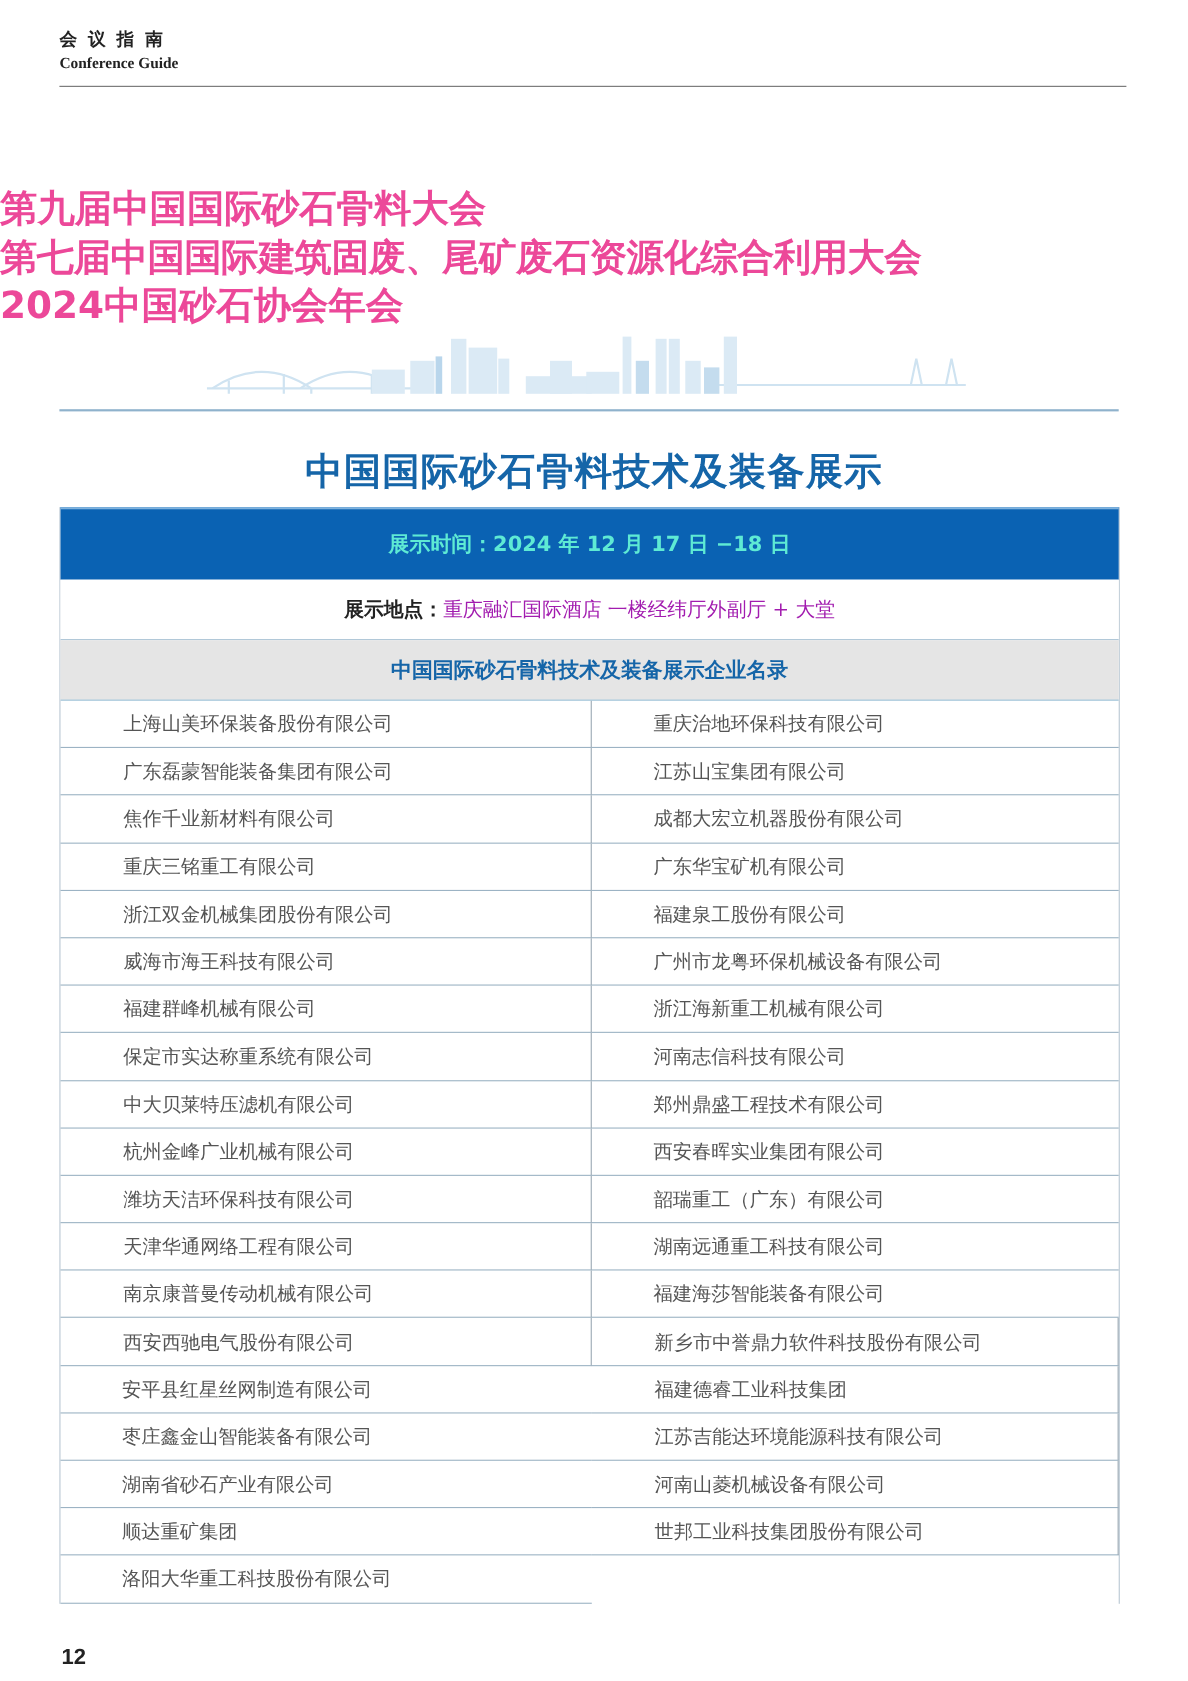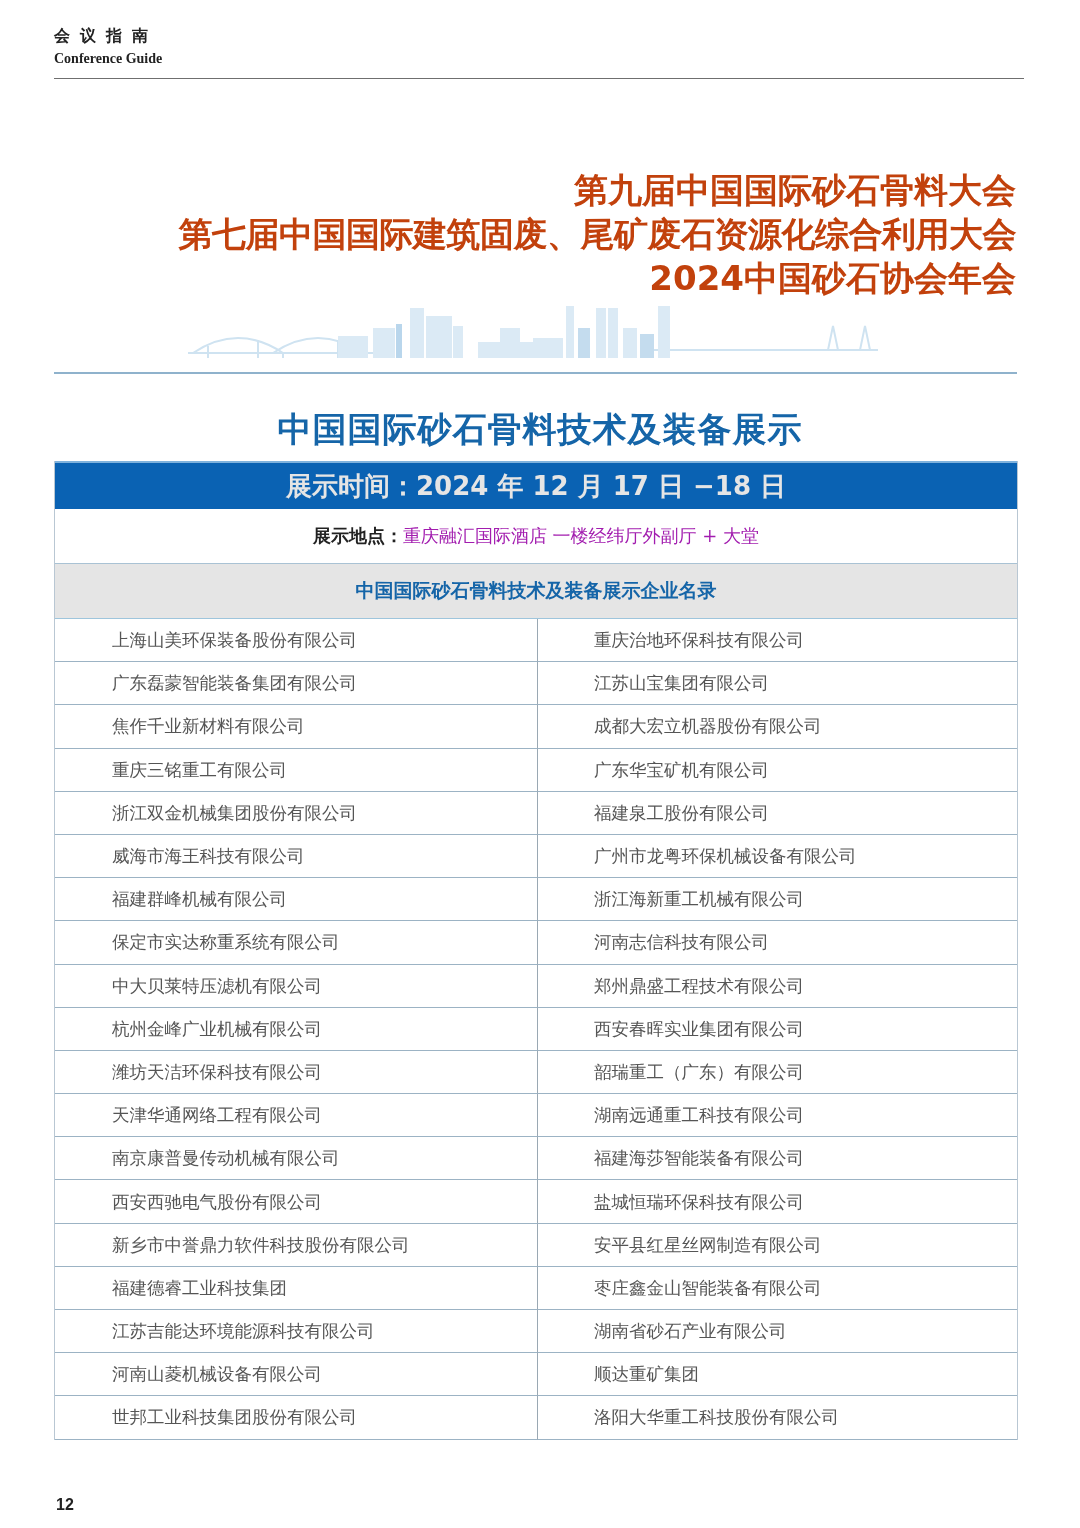--- a/index.html
+++ b/index.html
@@ -4,42 +4,42 @@
   <style>
     * { box-sizing: border-box; margin: 0; padding: 0; }
     html, body { width: 1080px; height: 1528px; background: #ffffff; overflow: hidden; }
     body { position: relative; font-family: "DejaVu Sans", "Liberation Sans", sans-serif; color: #333; }
 
     .running-head { position: absolute; left: 54px; top: 24px; }
     .rh-cn { font-family: "DejaVu Serif", "Liberation Serif", serif; font-size: 16px; font-weight: bold; letter-spacing: 10px; color: #222; line-height: 24px; }
     .rh-en { font-family: "Liberation Serif", "DejaVu Serif", serif; font-size: 14px; font-weight: bold; color: #222; line-height: 18px; margin-top: 2px; }
     .head-rule { position: absolute; left: 54px; width: 970px; top: 78px; height: 1px; background: #6f6f6f; }
 
-    .titles { position: absolute; left: 0; width: 1016px; top: 168px; text-align: right; color: #c2410c; font-weight: bold; }
+    .titles { position: absolute; left: 0; width: 1016px; top: 168px; text-align: left; color: #ec4899; font-weight: bold; }
     .titles .t1 { font-size: 34px; line-height: 44px; }
     .titles .t2 { font-size: 34px; line-height: 44px; letter-spacing: -0.5px; }
     .titles .t3 { font-size: 34px; line-height: 44px; }
 
     .skyline { position: absolute; left: 188px; top: 298px; width: 700px; height: 66px; }
     .banner-rule { position: absolute; left: 54px; width: 963px; top: 372px; height: 2px; background: #8fb2cc; }
 
     .section-title { position: absolute; left: 0; width: 1080px; top: 406px; text-align: center; font-family: "DejaVu Serif", "Liberation Serif", serif; font-size: 34px; font-weight: bold; color: #1565a8; line-height: 46px; letter-spacing: 1px; }
 
     .table { position: absolute; left: 54px; top: 461px; width: 964px; border-left: 1px solid #b9c7d3; border-right: 1px solid #b9c7d3; }
-    .row-time { height: 48px; background: #0a62b3; color: #e5e5e5; font-size: 26px; font-weight: bold; display: flex; align-items: center; justify-content: center; border-top: 2px solid #7fb2dd; }
+    .row-time { height: 66px; background: #0a62b3; color: #5eead4; font-size: 19px; font-weight: bold; display: flex; align-items: center; justify-content: center; border-top: 2px solid #7fb2dd; }
     .row-place { height: 55px; background: #fff; display: flex; align-items: center; justify-content: center; font-size: 18px; border-bottom: 1px solid #a9c2d4; }
     .row-place .lbl { font-weight: bold; color: #222; }
     .row-place .val { font-family: "DejaVu Serif", "Liberation Serif", serif; color: #a21caf; }
     .row-list-title { height: 55px; background: #e5e5e5; color: #1565a8; font-size: 19px; font-weight: bold; display: flex; align-items: center; justify-content: center; border-bottom: 1px solid #9ec5dc; }
     .list { display: grid; grid-template-columns: 483px 1fr; }
     .cell { height: 43.2px; display: flex; align-items: center; font-family: "DejaVu Serif", "Liberation Serif", serif; font-size: 17.5px; color: #555; border-bottom: 1px solid #9cb3c4; }
     .cell.left { padding-left: 57px; border-right: 1px solid #9aa8b3; }
     .cell.right { padding-left: 56px; }
 
-    .page-num { position: absolute; left: 56px; top: 1496px; font-family: "Liberation Sans", sans-serif; font-size: 16px; font-weight: bold; color: #222; }
+    .page-num { position: absolute; left: 56px; top: 1496px; font-family: "Liberation Sans", sans-serif; font-size: 20px; font-weight: bold; color: #222; }
   </style>
 </head>
 <body>
 
 <div class="running-head">
   <div class="rh-cn">会议指南</div>
   <div class="rh-en">Conference Guide</div>
 </div>
 <div class="head-rule"></div>
 
@@ -116,21 +116,20 @@
     <div class="cell right">郑州鼎盛工程技术有限公司</div>
     <div class="cell left">杭州金峰广业机械有限公司</div>
     <div class="cell right">西安春晖实业集团有限公司</div>
     <div class="cell left">潍坊天洁环保科技有限公司</div>
     <div class="cell right">韶瑞重工（广东）有限公司</div>
     <div class="cell left">天津华通网络工程有限公司</div>
     <div class="cell right">湖南远通重工科技有限公司</div>
     <div class="cell left">南京康普曼传动机械有限公司</div>
     <div class="cell right">福建海莎智能装备有限公司</div>
     <div class="cell left">西安西驰电气股份有限公司</div>
-    <div class="cell right">盐城恒瑞环保科技有限公司</div>
     <div class="cell left">新乡市中誉鼎力软件科技股份有限公司</div>
     <div class="cell right">安平县红星丝网制造有限公司</div>
     <div class="cell left">福建德睿工业科技集团</div>
     <div class="cell right">枣庄鑫金山智能装备有限公司</div>
     <div class="cell left">江苏吉能达环境能源科技有限公司</div>
     <div class="cell right">湖南省砂石产业有限公司</div>
     <div class="cell left">河南山菱机械设备有限公司</div>
     <div class="cell right">顺达重矿集团</div>
     <div class="cell left">世邦工业科技集团股份有限公司</div>
     <div class="cell right">洛阳大华重工科技股份有限公司</div>

